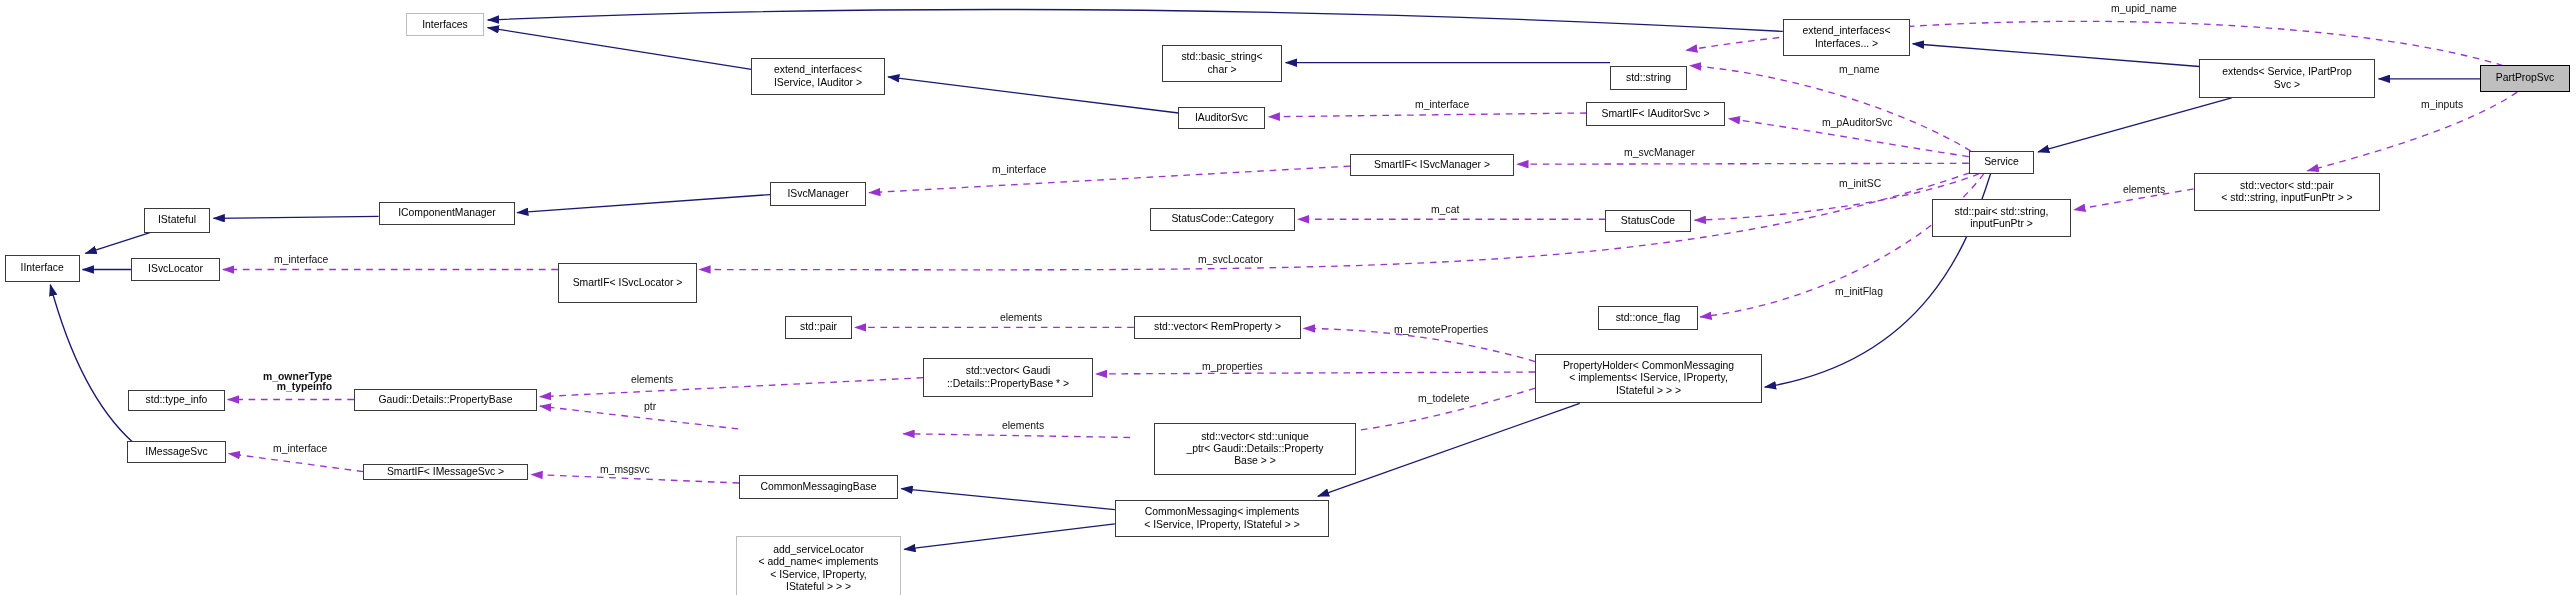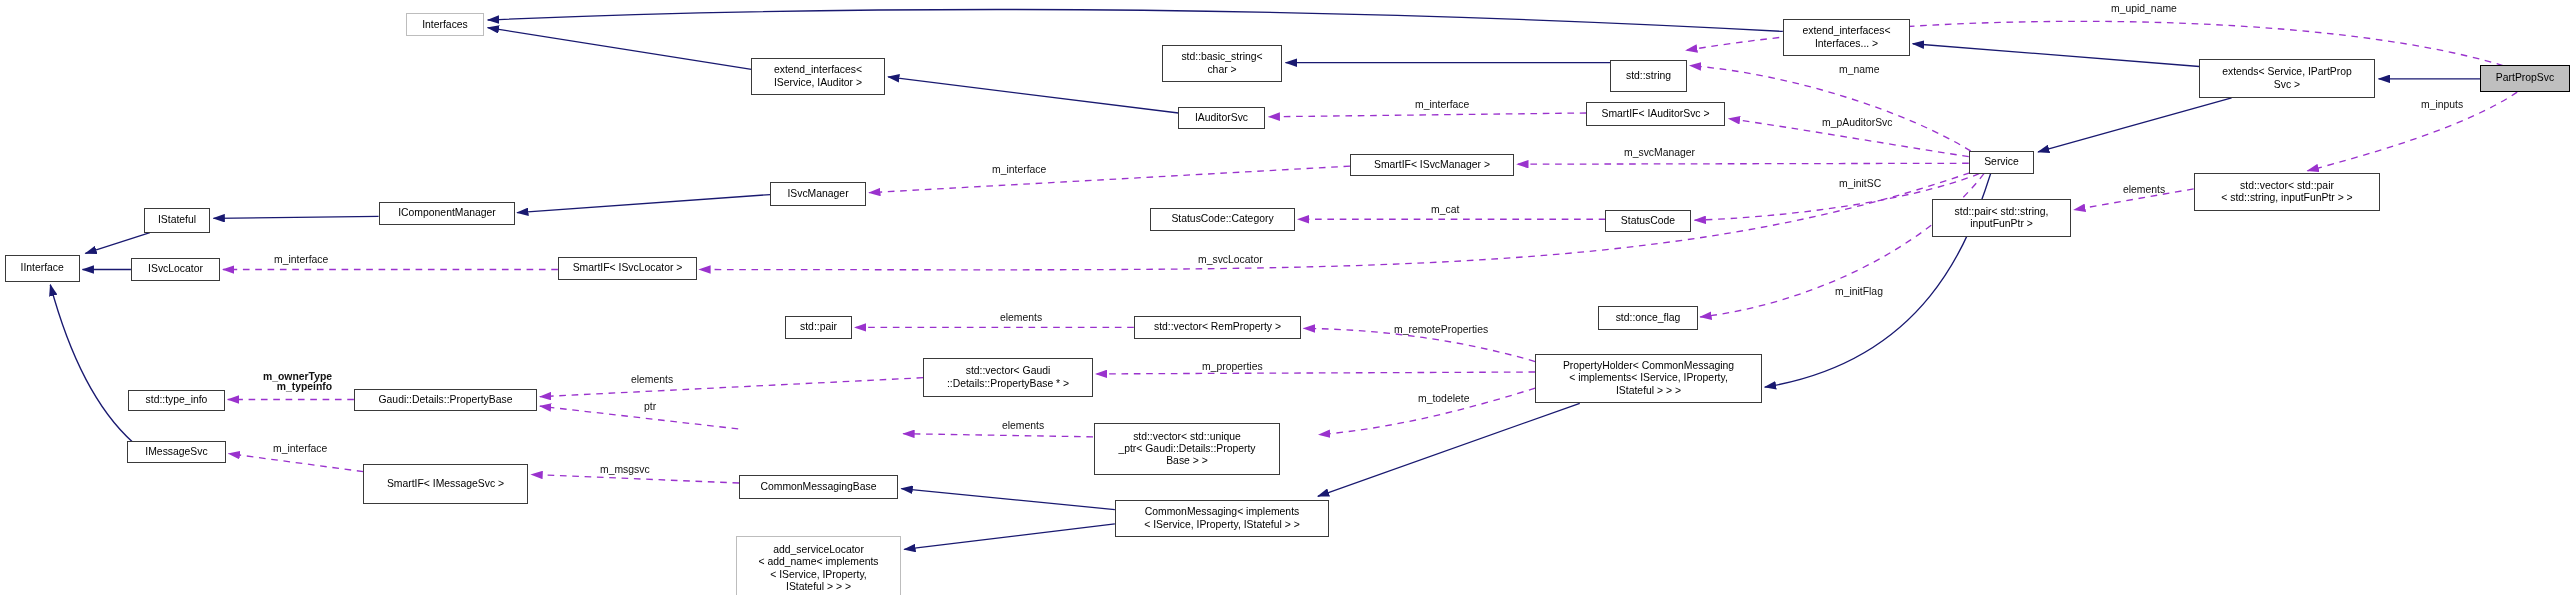--- a/index.html
+++ b/index.html
@@ -74,55 +74,55 @@
       <path class="d" d="M 383 497 L 241 478" marker-end="url(#ap)"></path>
     </g>
   </svg>
 
   <div class="node trunc" style="left:406px;top:13.3px;width:78px;height:23px">Interfaces</div>
   <div class="node" style="left:751px;top:58px;width:134px;height:37px">extend_interfaces&lt;
 IService, IAuditor &gt;</div>
   <div class="node" style="left:1162px;top:45px;width:120px;height:37px">std::basic_string&lt;
 char &gt;</div>
   <div class="node" style="left:1178px;top:107px;width:87px;height:22px">IAuditorSvc</div>
-  <div class="node" style="left:1610px;top:60px;width:77px;height:32px">std::string</div>
+  <div class="node" style="left:1610px;top:66px;width:77px;height:24px">std::string</div>
   <div class="node" style="left:1783px;top:19px;width:127px;height:37px">extend_interfaces&lt;
 Interfaces... &gt;</div>
   <div class="node" style="left:2199px;top:59px;width:176px;height:39px">extends&lt; Service, IPartProp
 Svc &gt;</div>
   <div class="node focus" style="left:2480px;top:65px;width:90px;height:26.6px">PartPropSvc</div>
   <div class="node" style="left:1969px;top:151px;width:65px;height:23px">Service</div>
   <div class="node" style="left:2194px;top:173px;width:186px;height:38px">std::vector&lt; std::pair
 &lt; std::string, inputFunPtr &gt; &gt;</div>
   <div class="node" style="left:1932px;top:199px;width:139px;height:38px">std::pair&lt; std::string,
 inputFunPtr &gt;</div>
   <div class="node" style="left:1586px;top:102px;width:139px;height:24px">SmartIF&lt; IAuditorSvc &gt;</div>
   <div class="node" style="left:1350px;top:154px;width:164px;height:22px">SmartIF&lt; ISvcManager &gt;</div>
   <div class="node" style="left:770px;top:182px;width:96px;height:24px">ISvcManager</div>
   <div class="node" style="left:379px;top:202px;width:136px;height:23px">IComponentManager</div>
   <div class="node" style="left:144px;top:208px;width:66px;height:25px">IStateful</div>
   <div class="node" style="left:4.7px;top:255px;width:75px;height:26.6px">IInterface</div>
   <div class="node" style="left:131px;top:258px;width:89px;height:23px">ISvcLocator</div>
-  <div class="node" style="left:558px;top:257px;width:139px;height:23px">SmartIF&lt; ISvcLocator &gt;</div>
+  <div class="node" style="left:558px;top:263px;width:139px;height:40px">SmartIF&lt; ISvcLocator &gt;</div>
   <div class="node" style="left:1150px;top:208px;width:145px;height:23px">StatusCode::Category</div>
   <div class="node" style="left:1605px;top:210px;width:86px;height:22px">StatusCode</div>
   <div class="node" style="left:1598px;top:306px;width:100px;height:24px">std::once_flag</div>
   <div class="node" style="left:785px;top:316px;width:67px;height:23px">std::pair</div>
   <div class="node" style="left:1134px;top:316px;width:167px;height:23px">std::vector&lt; RemProperty &gt;</div>
   <div class="node" style="left:1535px;top:354px;width:227px;height:49px">PropertyHolder&lt; CommonMessaging
 &lt; implements&lt; IService, IProperty,
 IStateful &gt; &gt; &gt;</div>
   <div class="node" style="left:923px;top:358px;width:170px;height:39px">std::vector&lt; Gaudi
 ::Details::PropertyBase * &gt;</div>
   <div class="node" style="left:128px;top:390px;width:97px;height:21px">std::type_info</div>
   <div class="node" style="left:354px;top:389px;width:183px;height:22px">Gaudi::Details::PropertyBase</div>
   <div class="node" style="left:127px;top:441px;width:99px;height:22px">IMessageSvc</div>
-  <div class="node" style="left:363px;top:464px;width:165px;height:40px">SmartIF&lt; IMessageSvc &gt;</div>
+  <div class="node" style="left:363px;top:464px;width:165px;height:16px">SmartIF&lt; IMessageSvc &gt;</div>
   <div class="node" style="left:739px;top:475px;width:159px;height:24px">CommonMessagingBase</div>
-  <div class="node" style="left:1094px;top:423px;width:186px;height:52px">std::vector&lt; std::unique
+  <div class="node" style="left:1154px;top:423px;width:202px;height:52px">std::vector&lt; std::unique
 _ptr&lt; Gaudi::Details::Property
 Base &gt; &gt;</div>
   <div class="node" style="left:1115px;top:500px;width:214px;height:37px">CommonMessaging&lt; implements
 &lt; IService, IProperty, IStateful &gt; &gt;</div>
   <div class="node trunc" style="left:736px;top:536px;width:165px;height:65px">add_serviceLocator
 &lt; add_name&lt; implements
 &lt; IService, IProperty,
 IStateful &gt; &gt; &gt;</div>
 
   <div class="elabel" style="left:258px;top:255px">m_interface</div>

